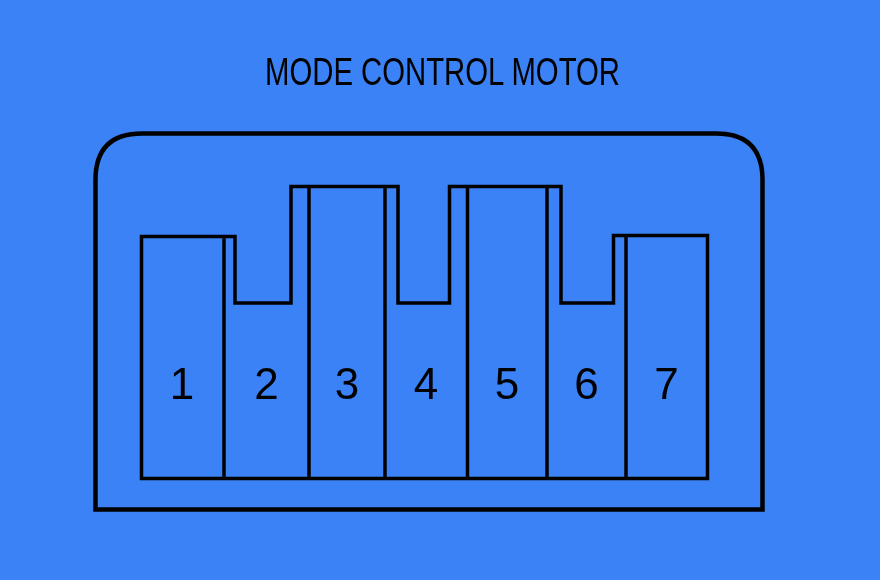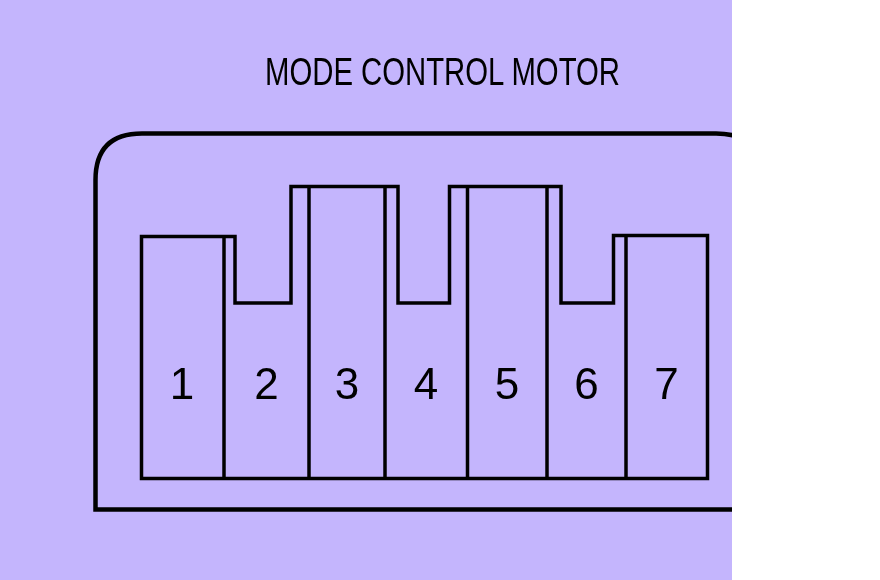--- a/index.html
+++ b/index.html
@@ -3,23 +3,23 @@
 <meta charset="utf-8">
 <style>
   html, body {
     margin: 0;
     padding: 0;
     background: #ffffff;
     font-family: "Liberation Sans", sans-serif;
   }
   .canvas {
     position: relative;
-    width: 732px;
+    width: 880px;
     height: 580px;
-    background: #c4b5fd;
+    background: #3b82f6;
     overflow: hidden;
   }
   svg { display: block; }
   .shape {
     fill: none;
     stroke: #000000;
     stroke-linejoin: miter;
     stroke-linecap: butt;
   }
   .body-outline   { stroke-width: 4.5; }

